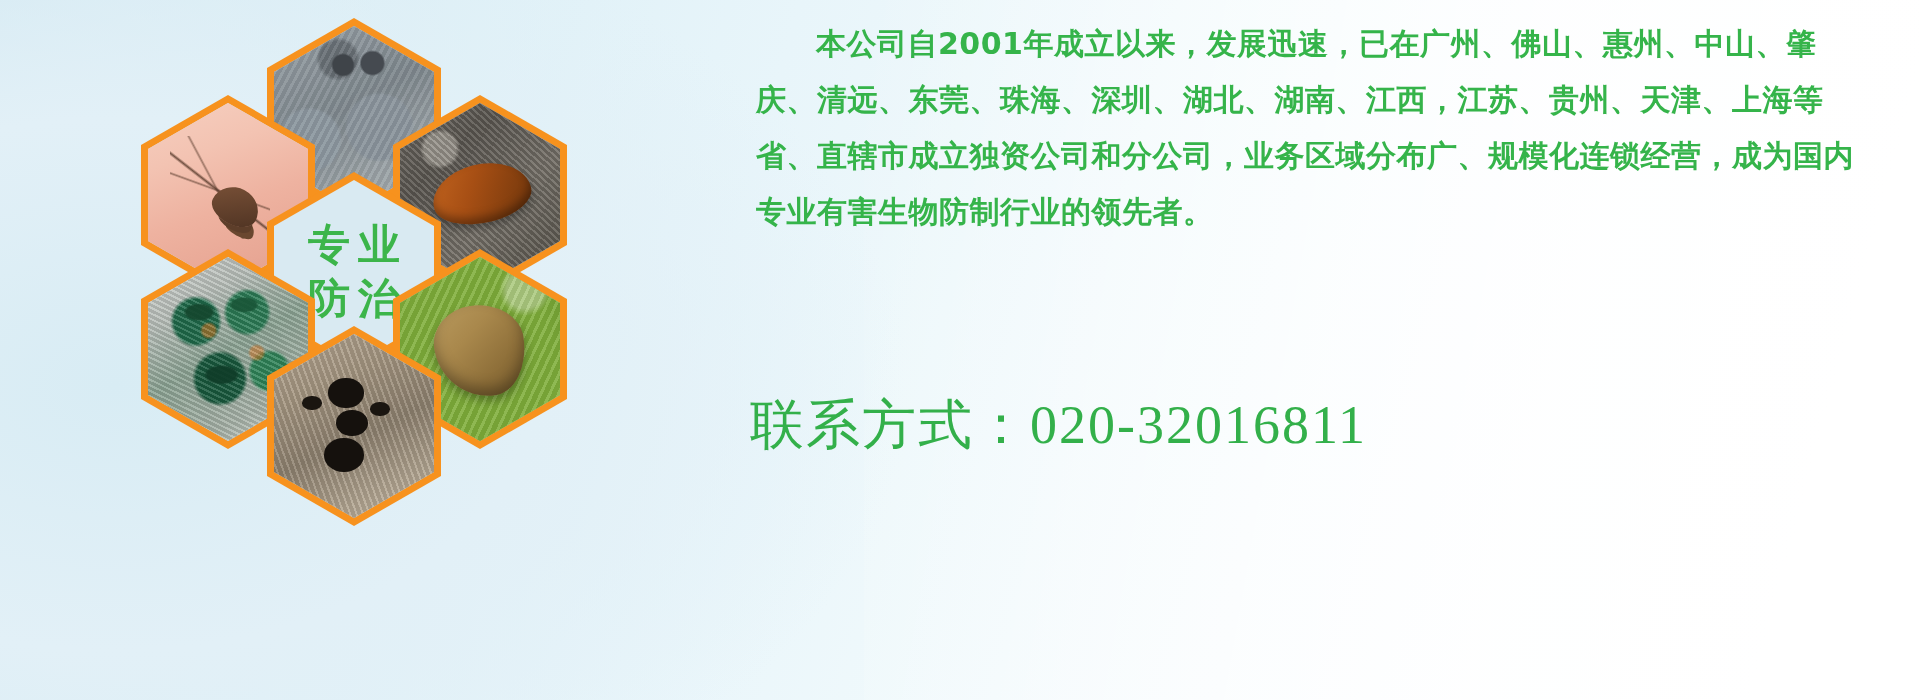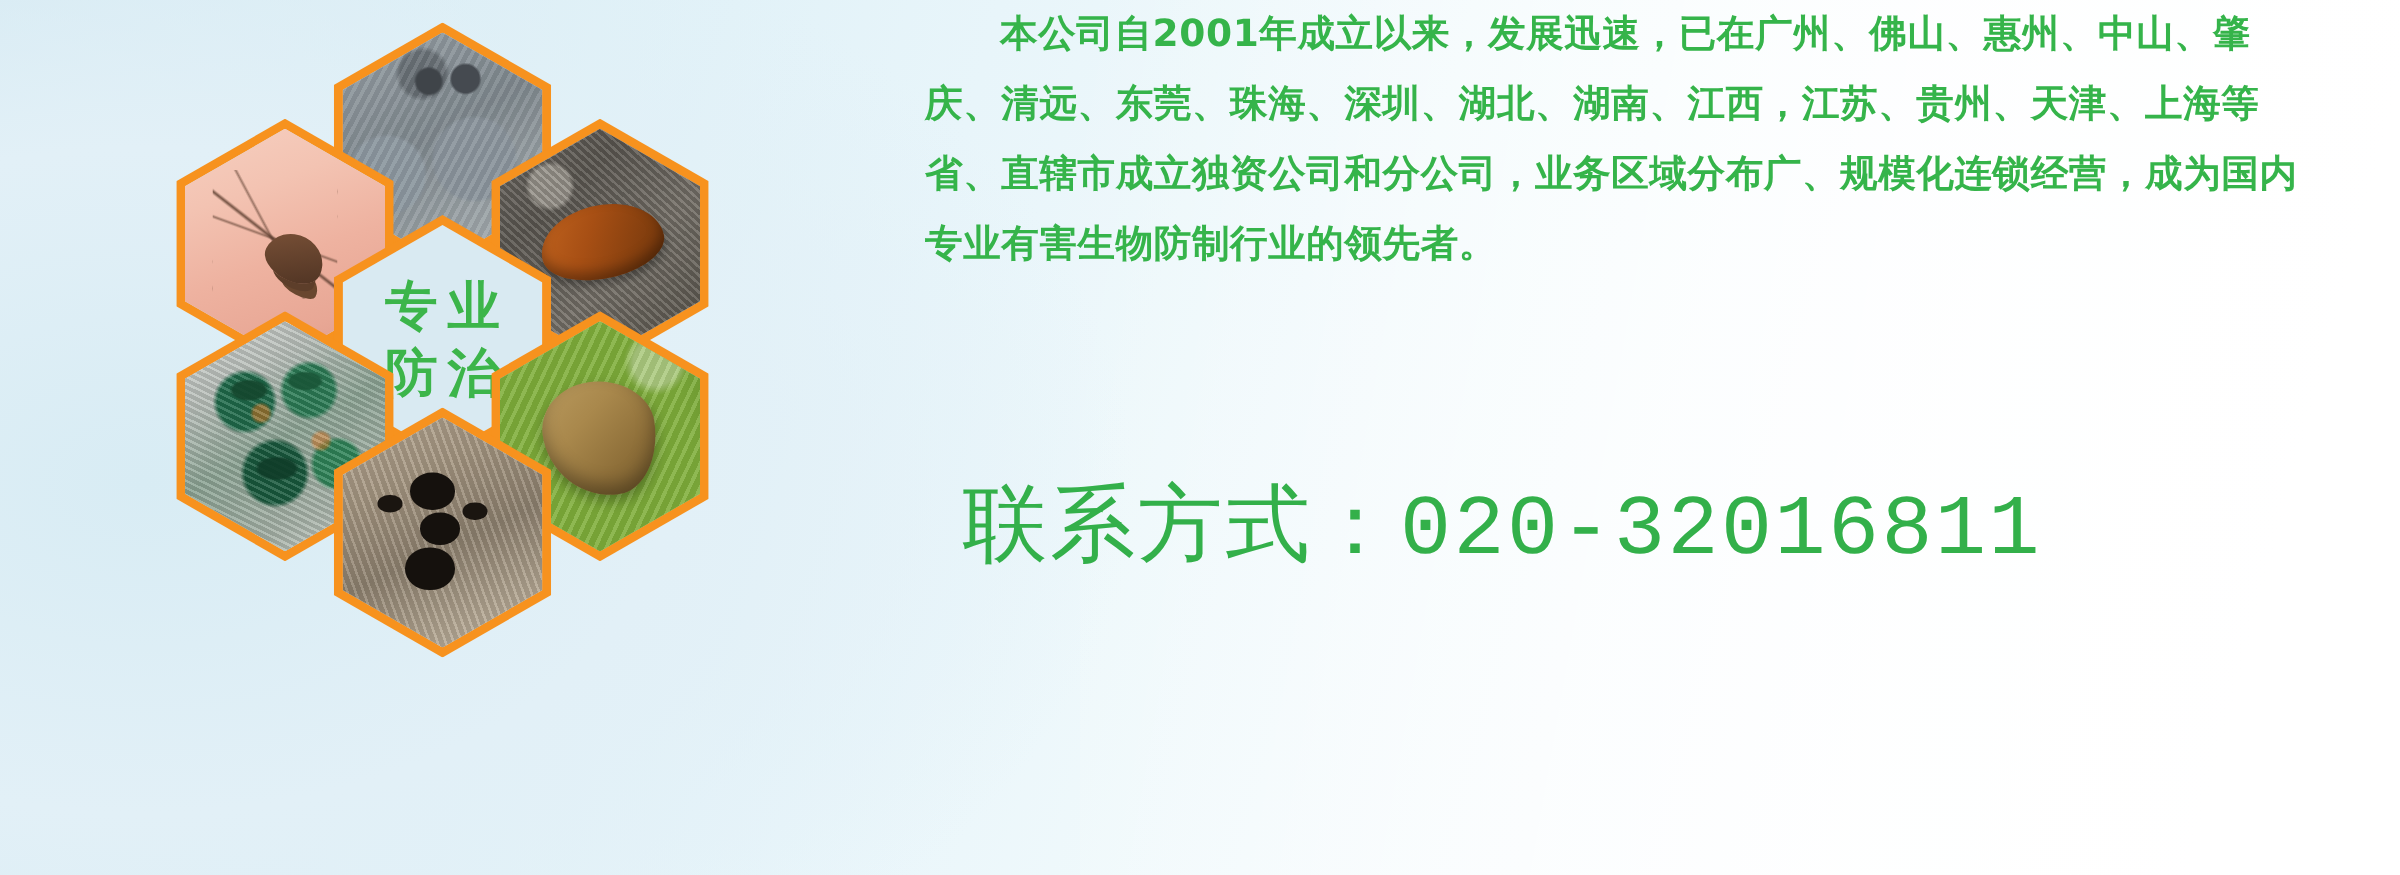--- a/index.html
+++ b/index.html
@@ -177,34 +177,33 @@
   
   .content{position:absolute;left:740px;top:0;width:1160px;height:700px;z-index:4;}
 
   .intro{
     color:#35b44a;
     font-size:30px;
     font-weight:bold;
     line-height:56px;
     letter-spacing:.5px;
     text-indent:60px;
-    margin:0;
+    margin:16px;
     width:1120px;
     font-family:"DejaVu Sans","Liberation Sans",sans-serif;
   }
 
   .contact{position:absolute;left:10px;top:385px;width:1120px;}
   .contact .line{
     color:#33b04a;
-    font-size:68px;
+    font-size:54px;
     letter-spacing:2px;
     line-height:80px;
     white-space:nowrap;
-    font-family:Liberation Mono, monospace;
-    margin-left:20px;
+    font-family:Liberation Serif, serif;
   }
   .contact .line.l1{padding-left:0px;}
   .contact .line.l2{padding-left:280px;}
 </style>
 </head>
 <body>
 
 <div id="banner">
 
   <div class="hex-cluster">

